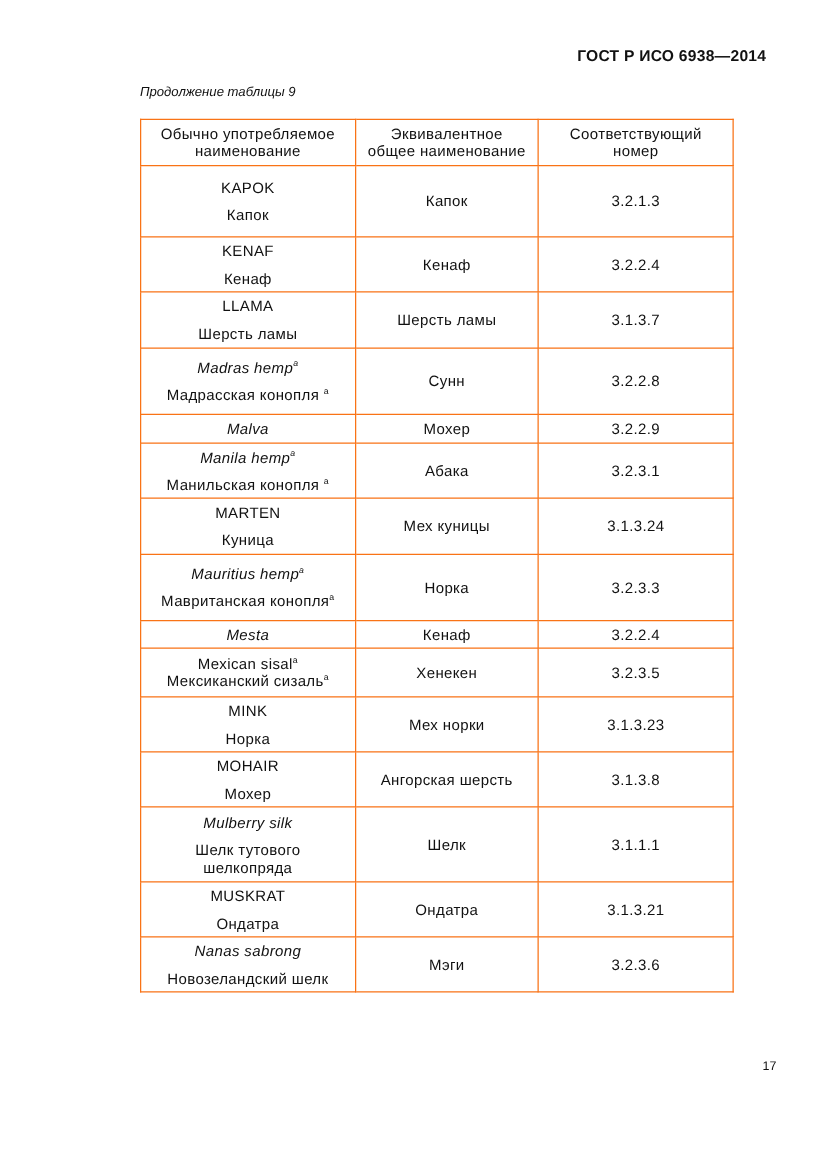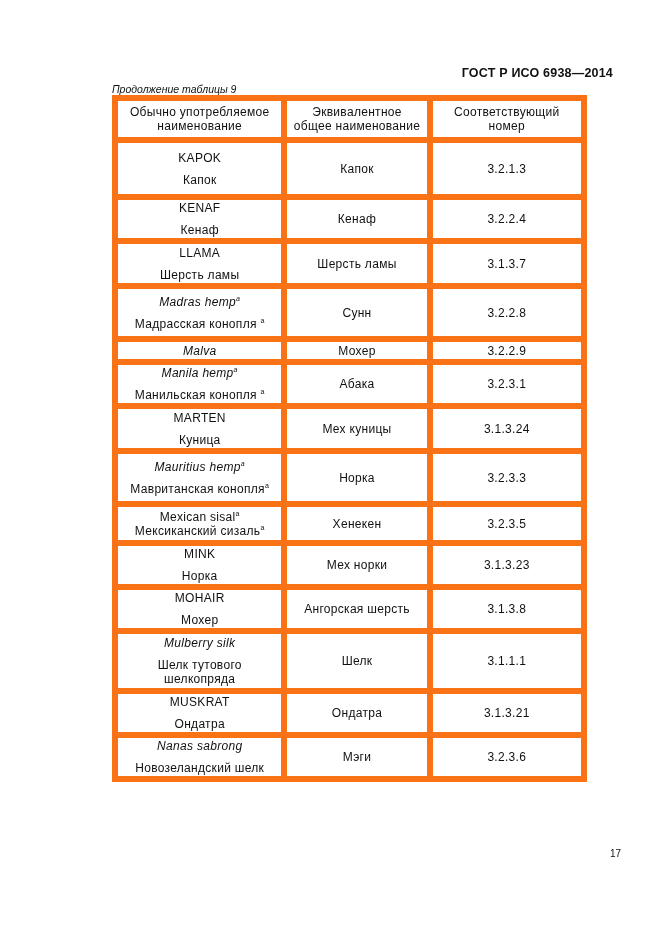--- a/index.html
+++ b/index.html
@@ -3,33 +3,33 @@
 <meta charset="utf-8">
 <style>
   html, body { margin: 0; padding: 0; }
   body {
     width: 661px; height: 935px; background: #ffffff; position: relative;
     font-family: "Liberation Sans", "DejaVu Sans", sans-serif; color: #111;
     overflow: hidden;
   }
   .doc-header {
     position: absolute; top: 38px; right: 48px;
-    font-weight: bold; font-size: 12.5px; letter-spacing: 0.2px; margin-top: 28px;
+    font-weight: bold; font-size: 12.5px; letter-spacing: 0.2px;
   }
   .caption {
-    position: absolute; top: 83px; left: 112px;
+    position: absolute; top: 68px; left: 112px;
     font-style: italic; font-size: 10.5px;
   }
   table.main {
     position: absolute; top: 95px; left: 112px;
     border-collapse: collapse; width: 475px;
     font-size: 12px; letter-spacing: 0.3px;
   }
   table.main td, table.main th {
-    border: 6px solid #f97316; text-align: center; vertical-align: middle;
+    border: 1px solid #f97316; text-align: center; vertical-align: middle;
     padding: 0 2px; font-weight: normal; line-height: 14px;
   }
   col.c1 { width: 172px; }
   col.c2 { width: 147px; }
   col.c3 { width: 156px; }
   th { height: 36px; }
   .line { display: block; }
   .gap { margin-top: 8px; }
   .it { font-style: italic; }
   sup { font-size: 7px; vertical-align: super; line-height: 0; }
@@ -133,20 +133,27 @@
 
     <tr style="height:53px">
       <td>
         <span class="line it"><span>Mauritius hemp</span><sup>a</sup></span>
         <span class="line gap"><span>Мавританская конопля</span><sup>a</sup></span>
       </td>
       <td>Норка</td>
       <td>3.2.3.3</td>
     </tr>
 
+    <tr style="height:22px">
+      <td>
+        <span class="line it">Mesta</span>
+      </td>
+      <td>Кенаф</td>
+      <td>3.2.2.4</td>
+    </tr>
 
     <tr style="height:39px">
       <td>
         <span class="line"><span>Mexican sisal</span><sup>a</sup></span>
         <span class="line"><span>Мексиканский сизаль</span><sup>a</sup></span>
       </td>
       <td>Хенекен</td>
       <td>3.2.3.5</td>
     </tr>
 

